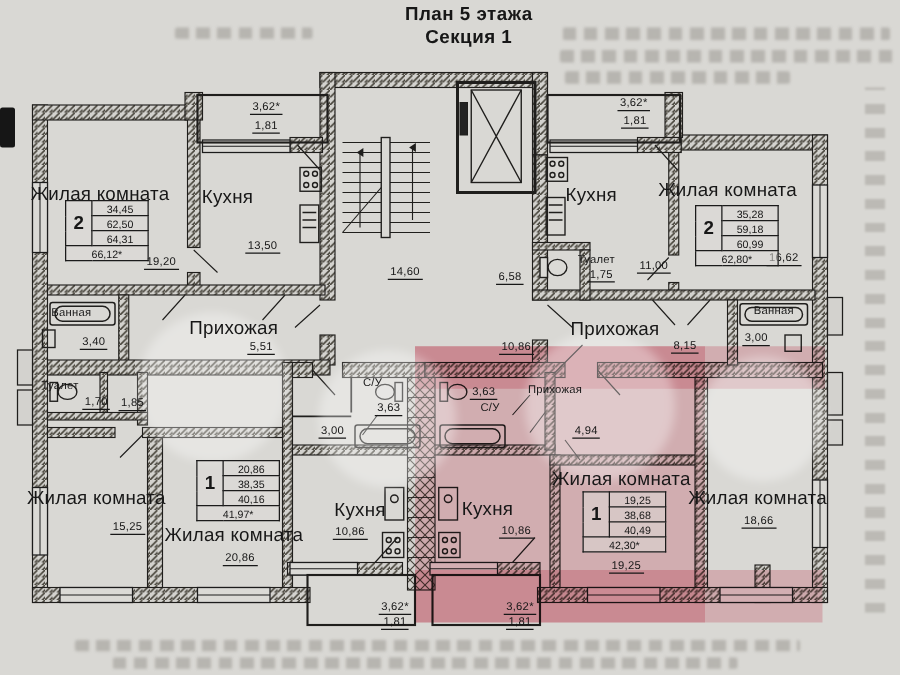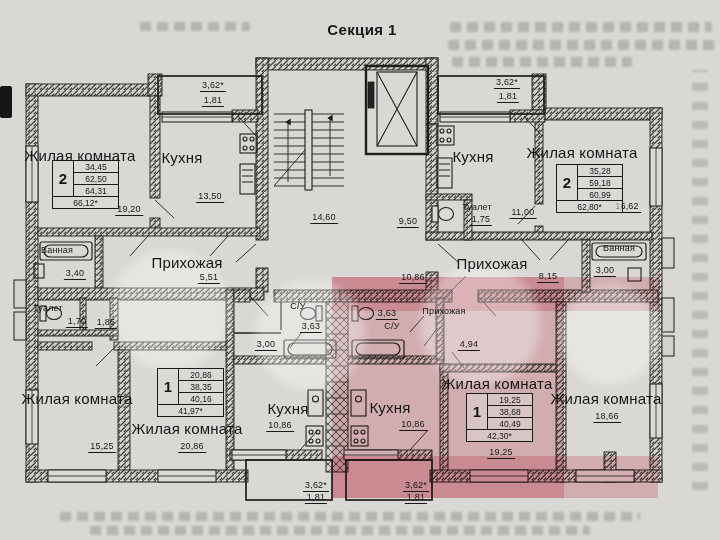--- a/index.html
+++ b/index.html
@@ -241,40 +241,41 @@
   <div class="wm" style="left:560px;top:285px;width:100px;height:100px;"></div>
   <div class="bleed" style="left:450px;top:22px;width:262px;height:10px;"></div>
   <div class="bleed" style="left:448px;top:40px;width:268px;height:10px;"></div>
   <div class="bleed" style="left:452px;top:57px;width:180px;height:10px;"></div>
   <div class="bleed" style="left:140px;top:22px;width:110px;height:9px;"></div>
   <div class="bleed" style="left:60px;top:512px;width:580px;height:9px;"></div>
   <div class="bleed" style="left:90px;top:526px;width:500px;height:9px;"></div>
   <div class="bleedv" style="left:692px;top:70px;width:16px;height:420px;"></div>
   <div class="blob" style="left:0;top:86px;width:12px;height:32px;"></div>
 
-  <div class="ttl" style="left:362px;top:21px;">Секция 1</div>
+  <div class="ttl" style="left:375px;top:3px;">План 5 этажа</div>
+  <div class="ttl" style="left:375px;top:21px;">Секция 1</div>
 
   <div class="lb u" style="left:213px;top:80px;">3,62*</div>
   <div class="lb u" style="left:213px;top:95px;">1,81</div>
   <div class="lb rm" style="left:80px;top:151px;">Жилая комната</div>
   <div class="lb u" style="left:129px;top:204px;">19,20</div>
   <div class="lb rm" style="left:182px;top:153px;">Кухня</div>
   <div class="lb u" style="left:210px;top:191px;">13,50</div>
   <div class="lb" style="left:57px;top:245px;">Ванная</div>
   <div class="lb u" style="left:75px;top:268px;">3,40</div>
   <div class="lb" style="left:48px;top:303px;">Туалет</div>
   <div class="lb u" style="left:77px;top:316px;">1,70</div>
   <div class="lb u" style="left:106px;top:317px;">1,85</div>
   <div class="lb rm" style="left:187px;top:258px;">Прихожая</div>
   <div class="lb u" style="left:209px;top:272px;">5,51</div>
   <div class="lb rm" style="left:77px;top:394px;">Жилая комната</div>
-  <div class="lb u" style="left:102px;top:416px;margin-top:25px;">15,25</div>
+  <div class="lb u" style="left:102px;top:416px;">15,25</div>
 
   <div class="lb u" style="left:324px;top:212px;">14,60</div>
-  <div class="lb u" style="left:408px;top:216px;">9,50</div>
+  <div class="lb u" style="left:408px;top:216px;">6,58</div>
   <div class="lb u" style="left:413px;top:272px;">10,86</div>
 
   <div class="lb u" style="left:507px;top:77px;">3,62*</div>
   <div class="lb u" style="left:508px;top:91px;">1,81</div>
   <div class="lb rm" style="left:473px;top:152px;">Кухня</div>
   <div class="lb u" style="left:523px;top:207px;">11,00</div>
   <div class="lb" style="left:477px;top:202px;">Туалет</div>
   <div class="lb u" style="left:481px;top:214px;">1,75</div>
   <div class="lb rm" style="left:582px;top:148px;">Жилая комната</div>
   <div class="lb u" style="left:627px;top:201px;">16,62</div>

